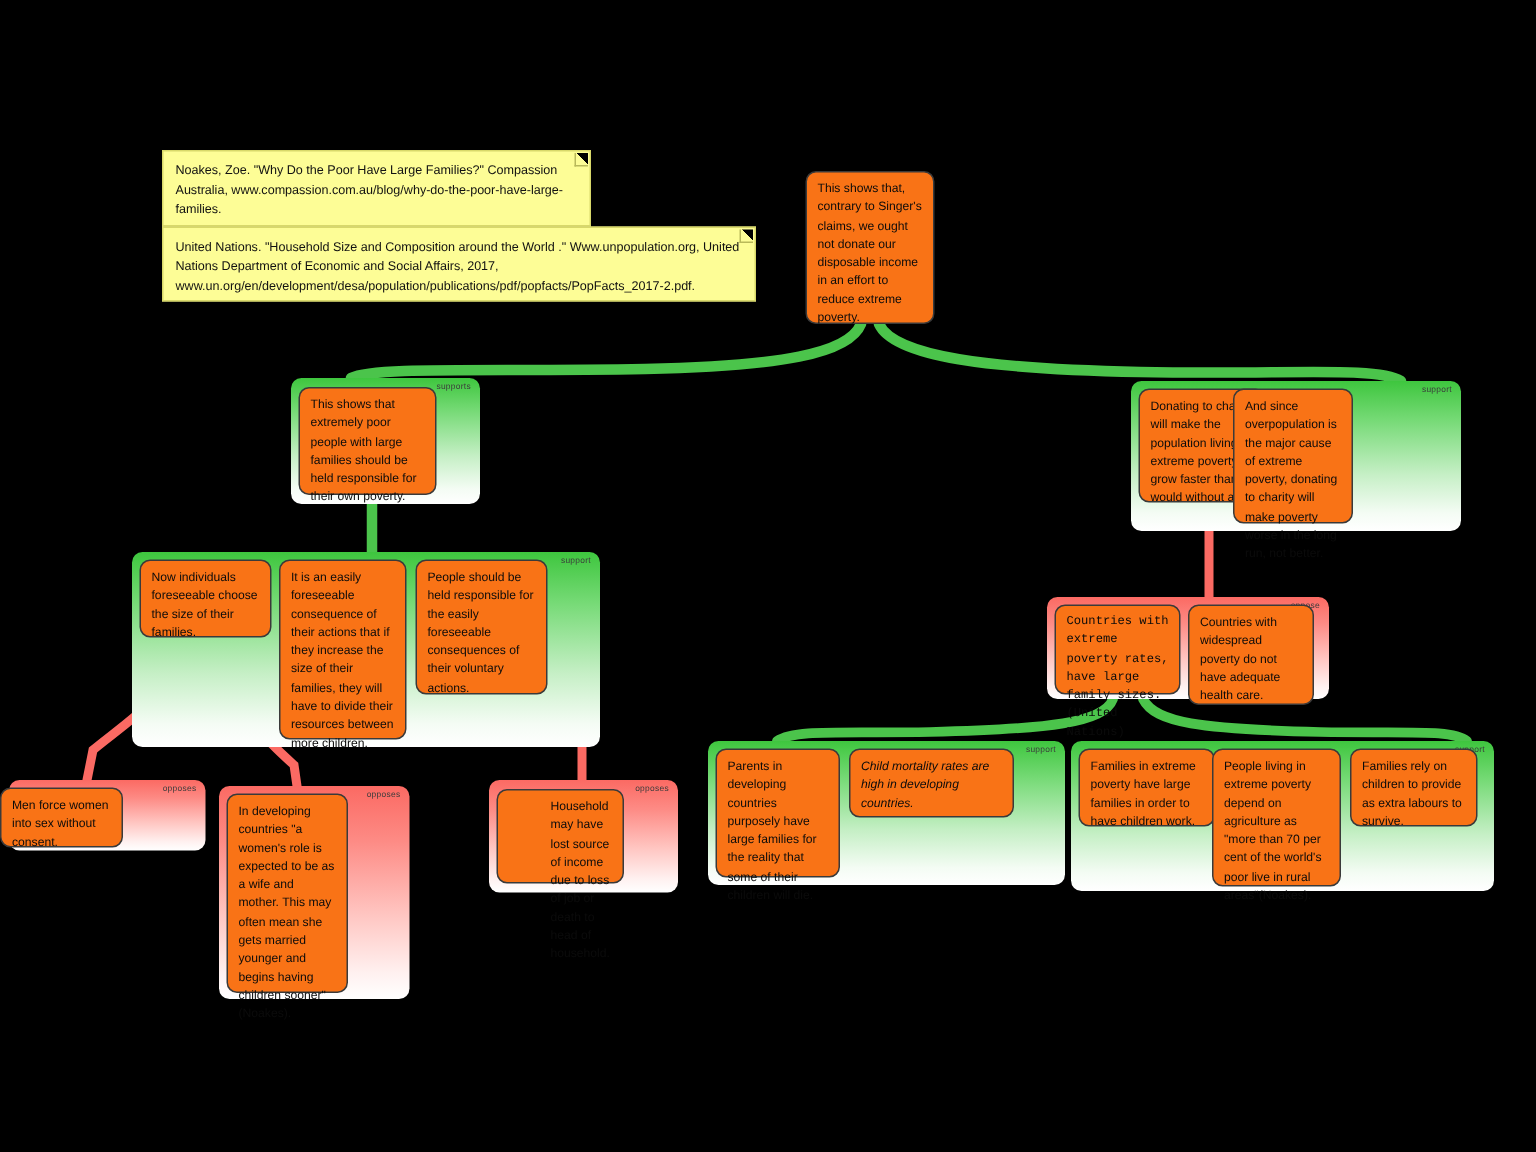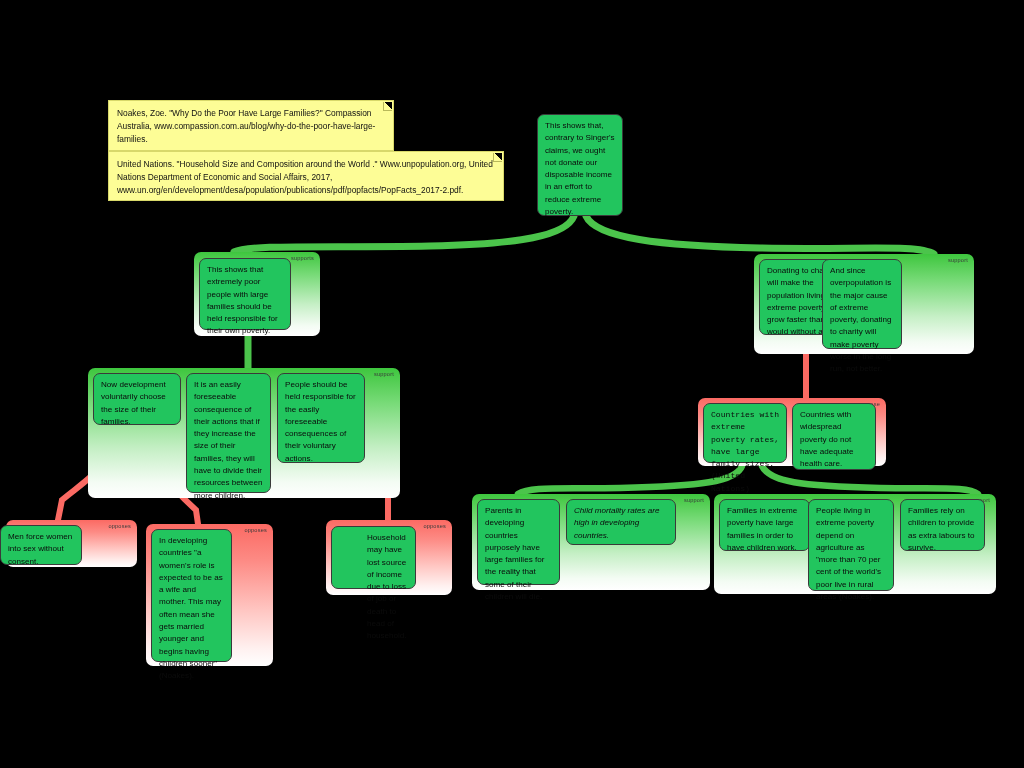--- a/index.html
+++ b/index.html
@@ -21,21 +21,21 @@
   
   .group{position:absolute;border-radius:7px;box-sizing:border-box;z-index:2;}
   .group.support{background:linear-gradient(180deg,#3ec63e 0%,#76da76 26%,
                  #c5efc5 62%,#f4fcf4 88%,#ffffff 100%);}
   .group.oppose{background:linear-gradient(180deg,#fb6a63 0%,#fd8b85 26%,
                 #ffc8c4 62%,#fff1f0 88%,#ffffff 100%);}
   .group-label{position:absolute;top:3px;right:6px;font-size:5.6px;
         color:#3b3b3b;letter-spacing:.2px;z-index:6;}
 
   
-  .box{position:absolute;background:#22c55e;border:1px solid #3a3a3a;
+  .box{position:absolute;background:#f97316;border:1px solid #3a3a3a;
        border-radius:7px;box-sizing:border-box;z-index:5;
        padding:5px 6px 4px 7px;font-size:8.1px;line-height:1.52;color:#0b0b0b;}
   .box.root{z-index:5;}
 </style>
 </head>
 <body>
 
 <div id="canvas">
 
   <svg id="wires" viewBox="0 0 1024 768" xmlns="http://www.w3.org/2000/svg">
@@ -87,21 +87,21 @@
     <span>Donating to charity will make the population living in extreme poverty grow faster than it would without aid.</span>
   </div>
   <div class="box" style="left:822px;top:259px;width:80px;height:90px;">
     <span>And since overpopulation is the major cause of extreme poverty, donating to charity will make poverty worse in the long run, not better.</span>
   </div>
 
   <div class="group support" style="left:88px;top:368px;width:312px;height:130px;">
     <span class="group-label">support</span>
   </div>
   <div class="box" style="left:93px;top:373px;width:88px;height:52px;">
-    <span>Now development voluntarily choose the size of their families.</span>
+    <span>Now individuals foreseeable choose the size of their families.</span>
   </div>
   <div class="box" style="left:186px;top:373px;width:85px;height:120px;">
     <span>It is an easily foreseeable consequence of their actions that if they increase the size of their families, they will have to divide their resources between more children.</span>
   </div>
   <div class="box" style="left:277px;top:373px;width:88px;height:90px;">
     <span>People should be held responsible for the easily foreseeable consequences of their voluntary actions.</span>
   </div>
 
   <div class="group oppose" style="left:6px;top:520px;width:131px;height:47px;">
     <span class="group-label">opposes</span>

